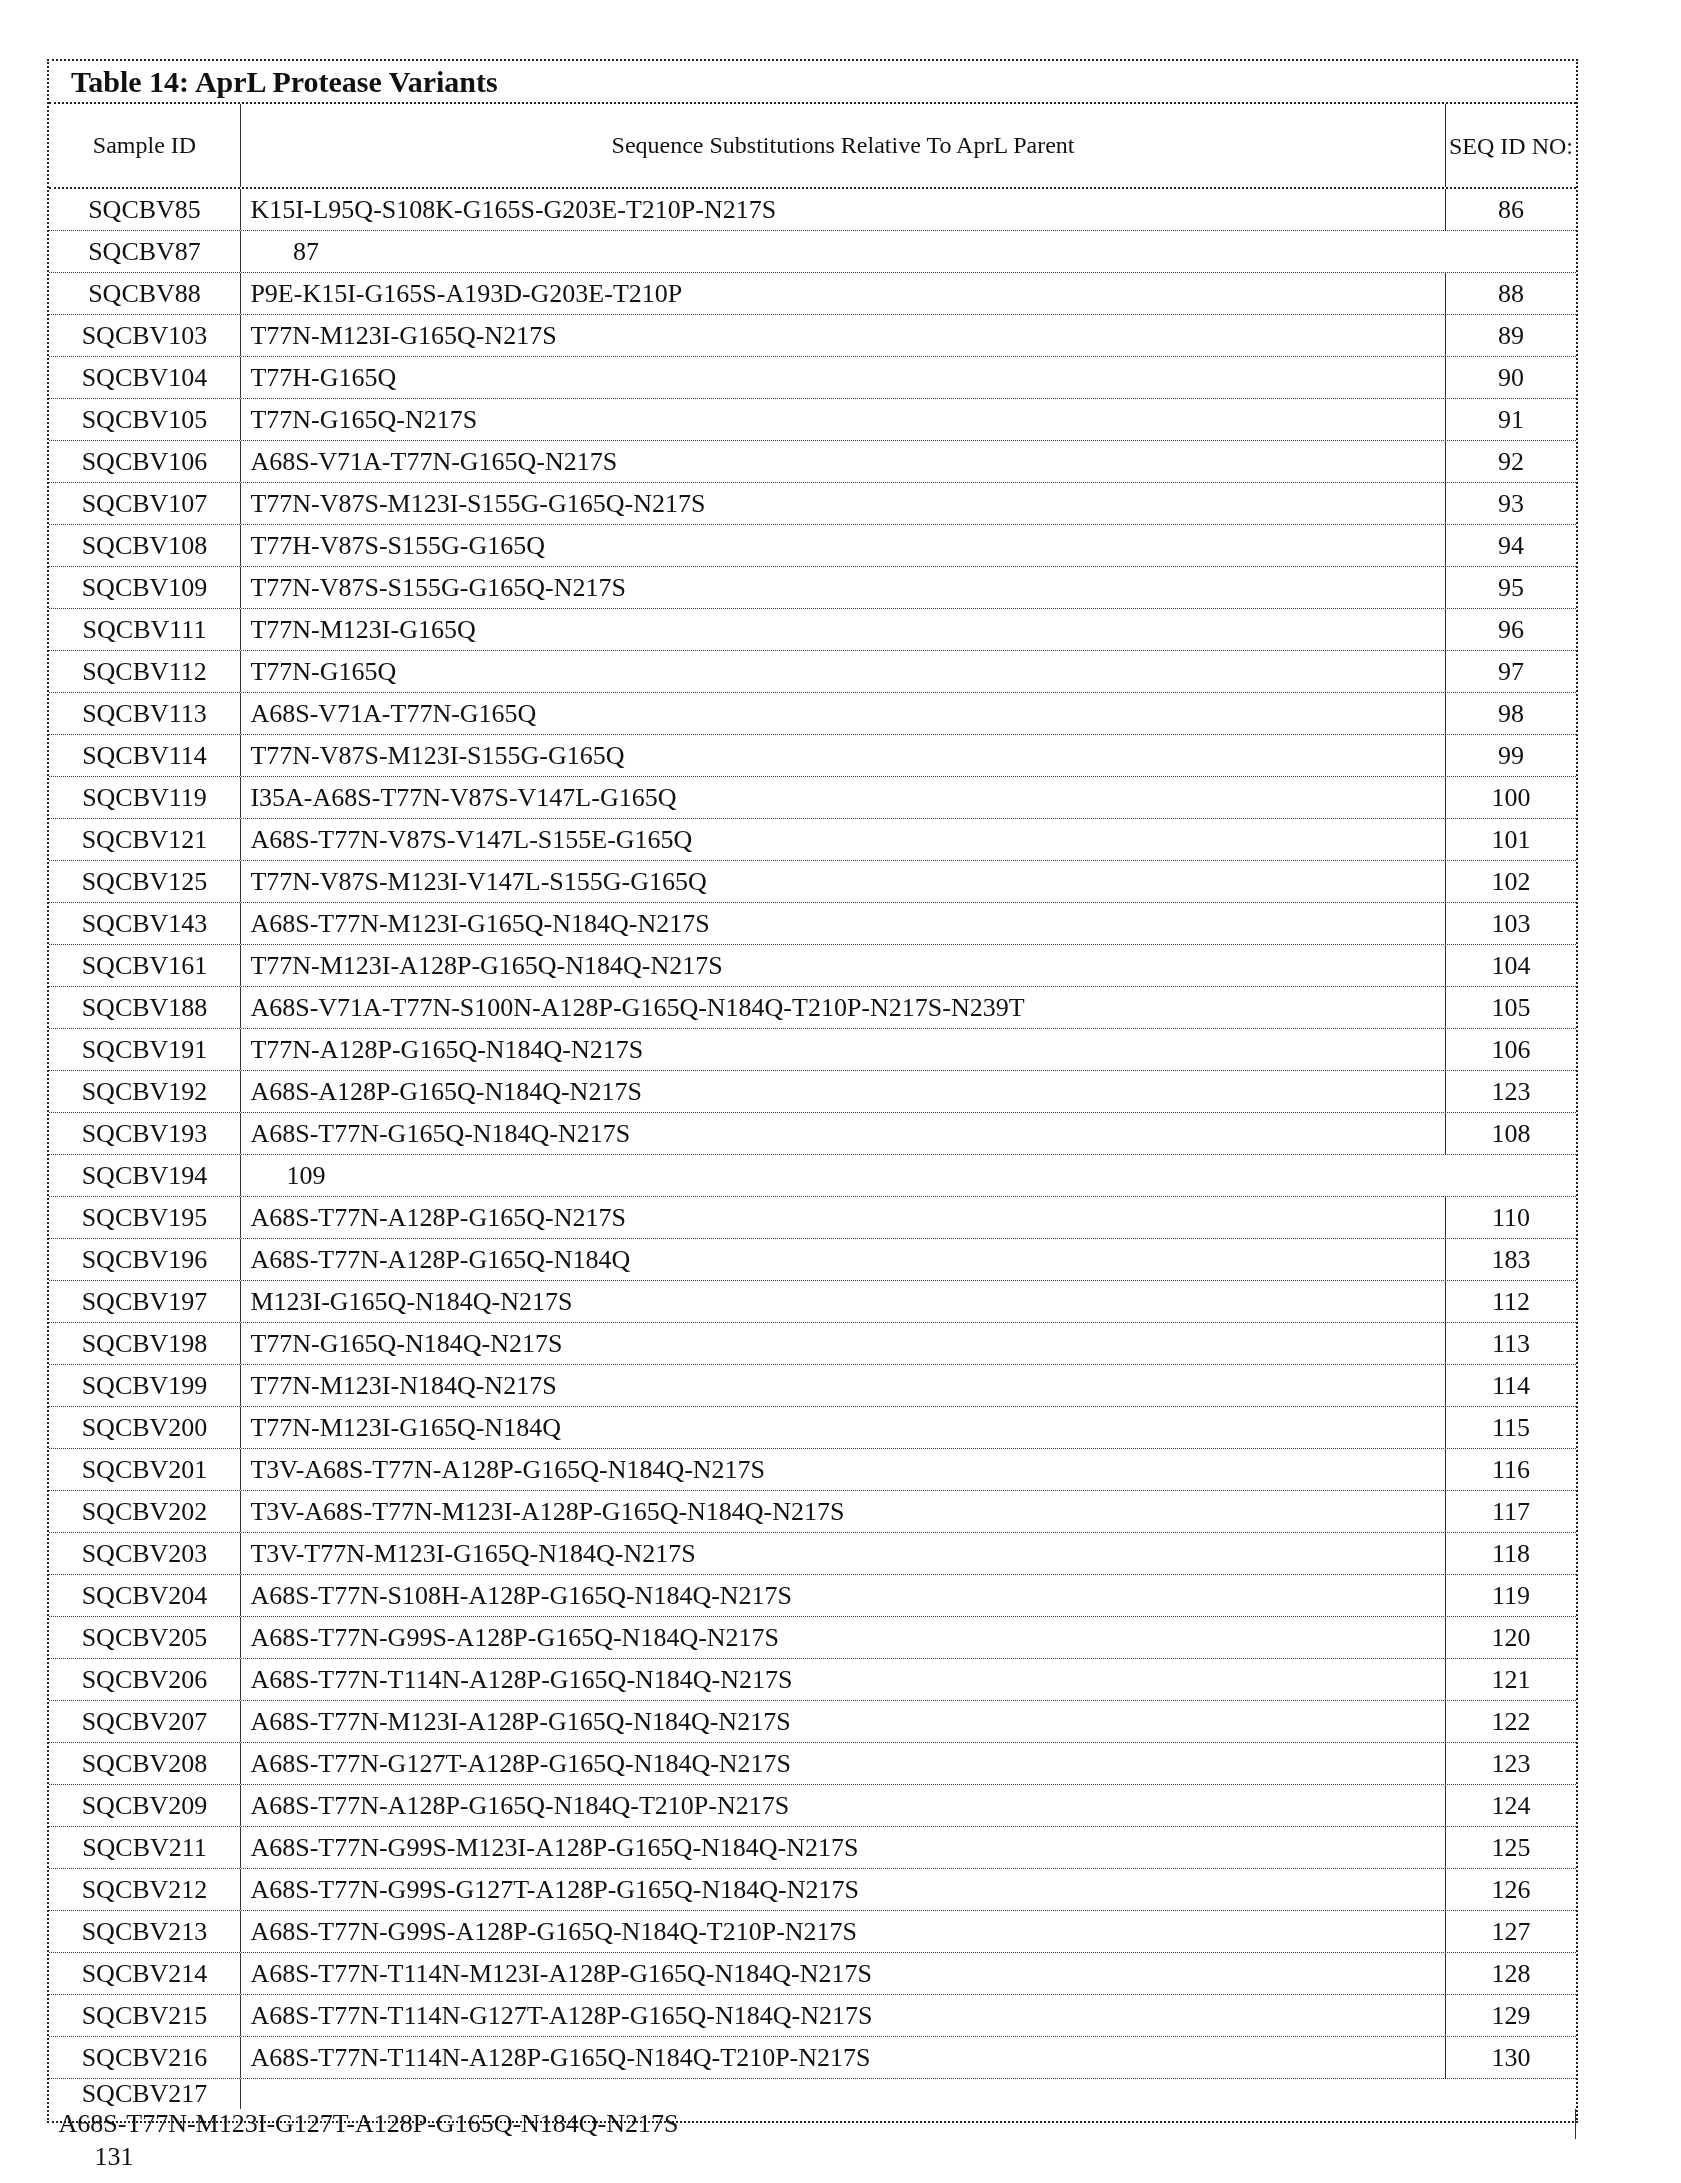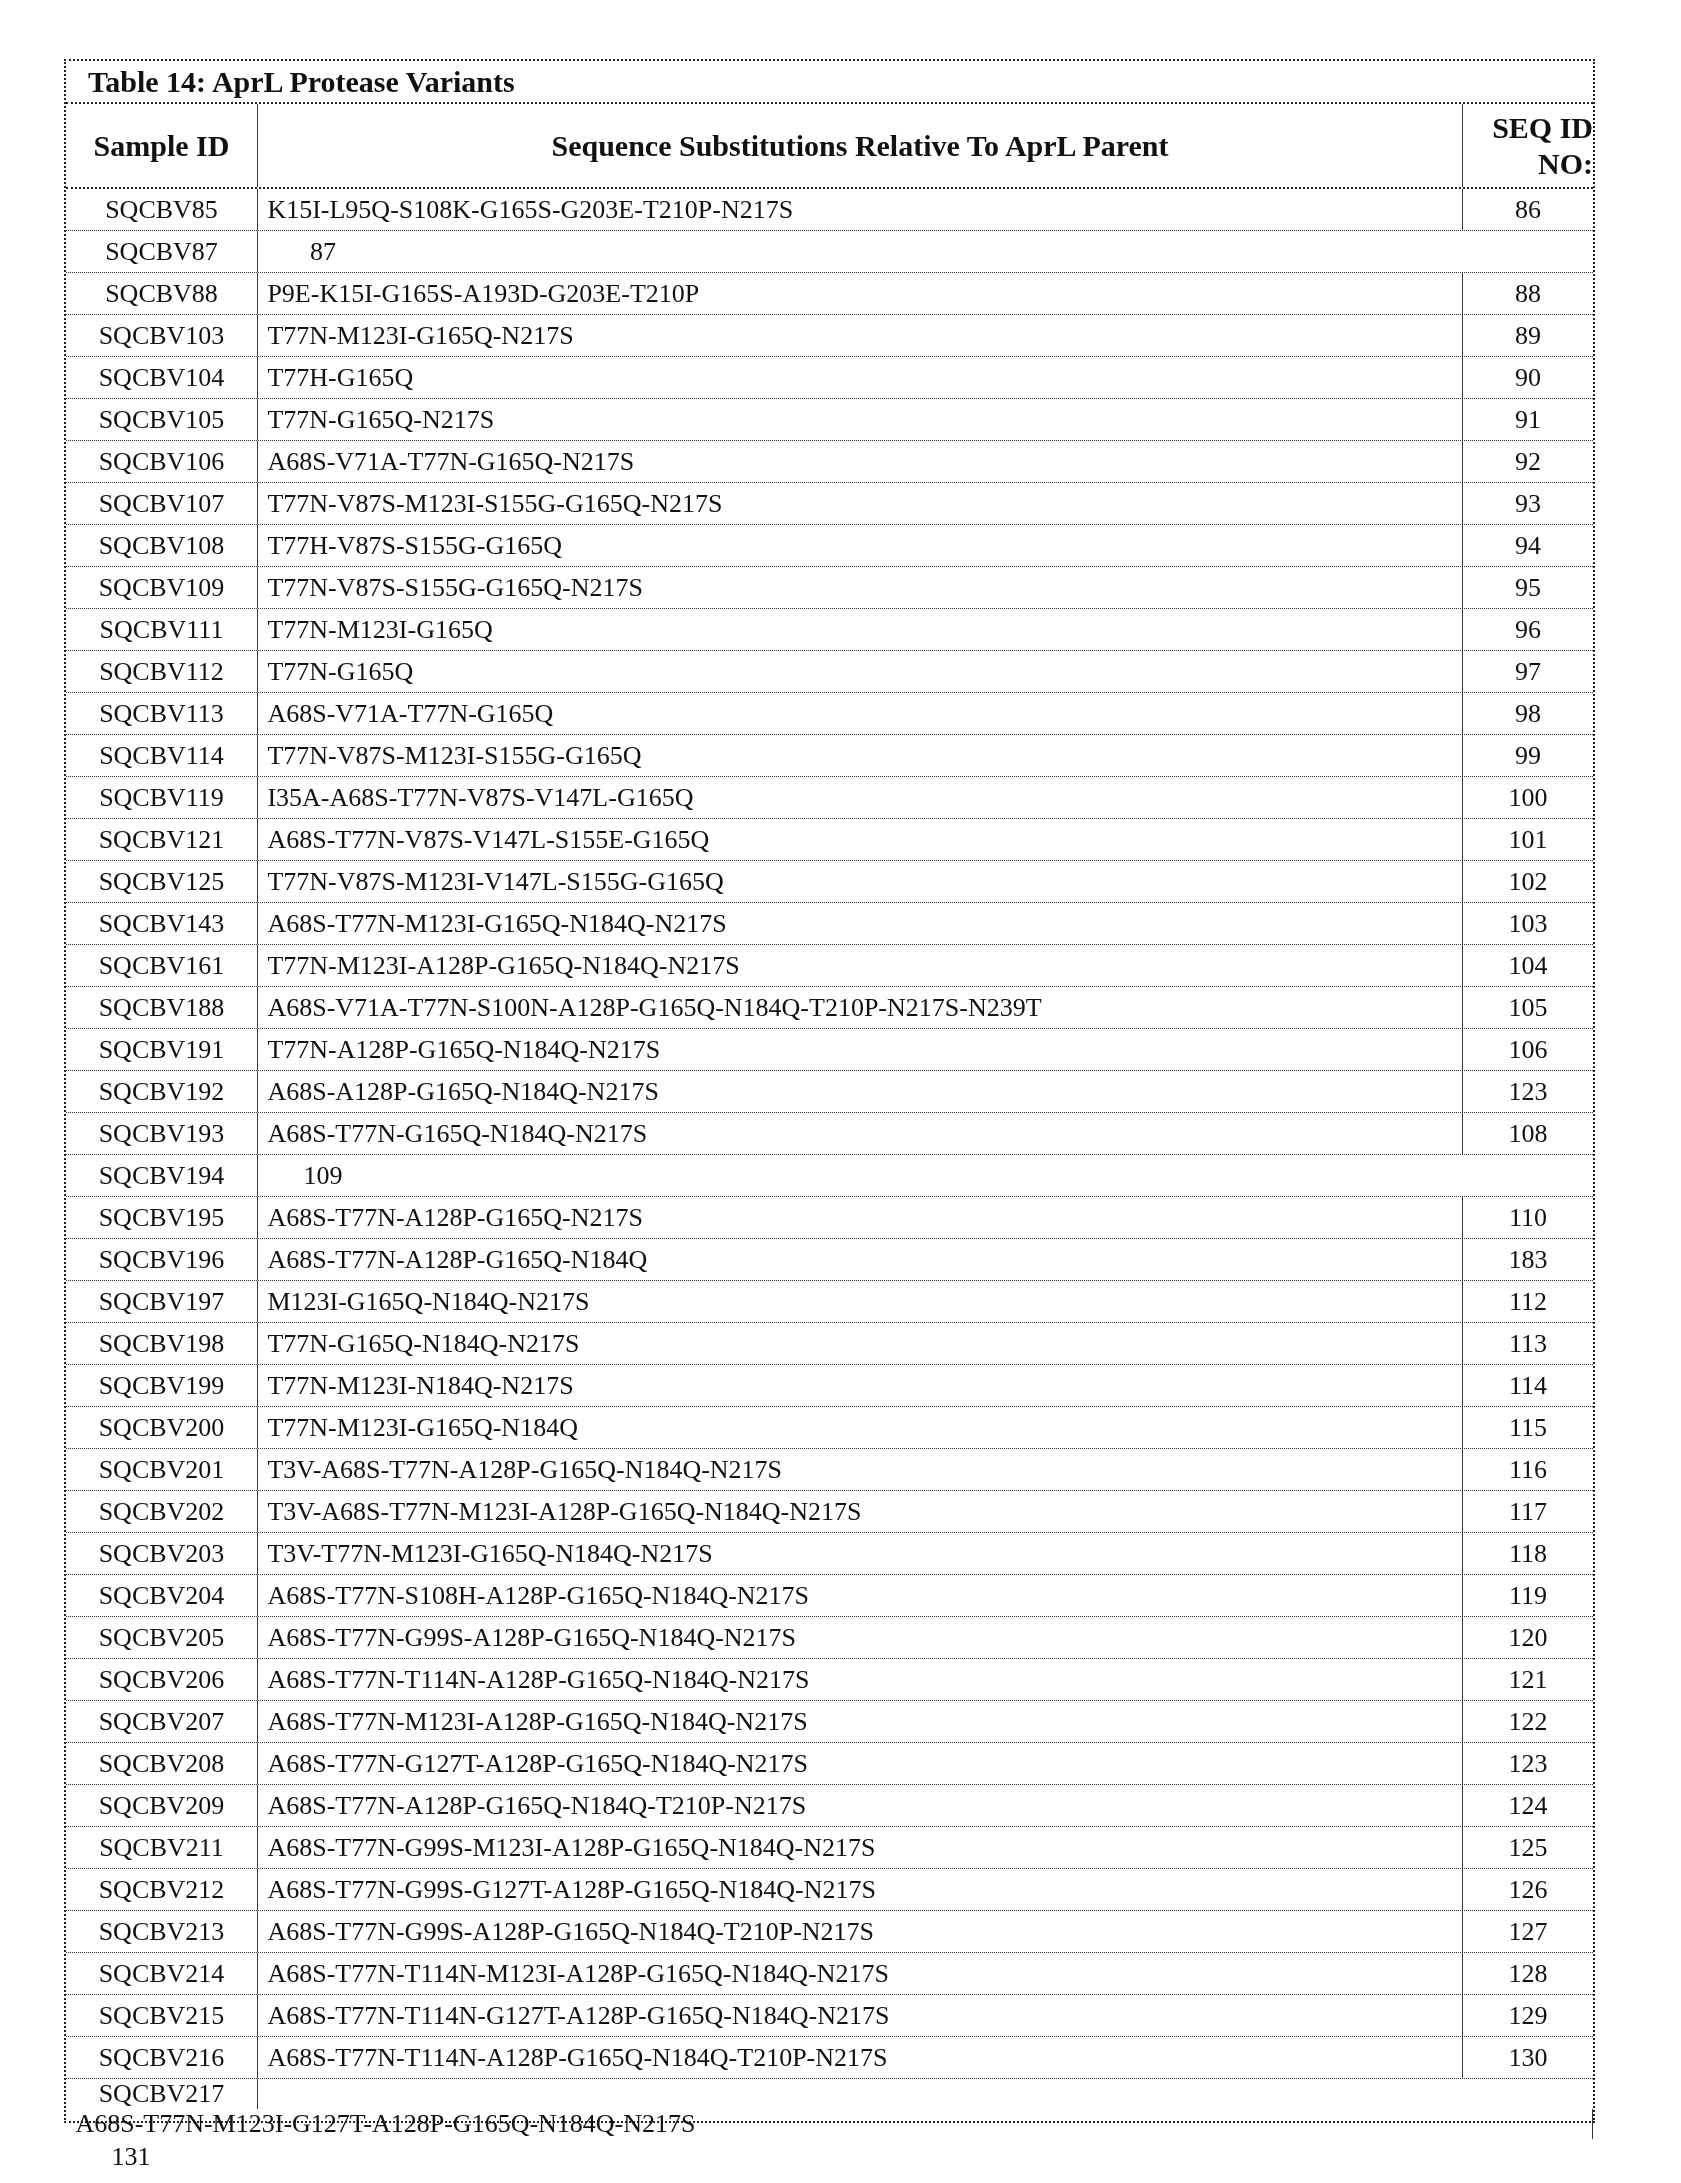--- a/index.html
+++ b/index.html
@@ -1,24 +1,24 @@
 <!DOCTYPE html>
 <html style="font-size:12.6px"><head>
 <meta charset="utf-8">
 <style>
   html, body { margin: 0; padding: 0; background: #ffffff; }
   body { width: 1682px; height: 2183px; position: relative; overflow: hidden;
          font-family: "Liberation Serif", "DejaVu Serif", serif; color: #111; }
-  .tbl { position: absolute; left: 64px; top: 59px; width: 1531px;
+  .tbl { position: absolute; left: 47px; top: 59px; width: 1531px;
          border: 2.4px dotted #222; box-sizing: border-box; }
   .title-row { height: 43px; border-bottom: 2.4px dotted #222; box-sizing: border-box;
                display: flex; align-items: center; padding-left: 22px;
                font-weight: bold; font-size: 30px; }
   .hdr, .row { display: flex; box-sizing: border-box; }
-  .hdr { height: 85px; border-bottom: 2.4px dotted #222; font-weight: bold; font-size: 30px; }
+  .hdr { height: 85px; border-bottom: 2.4px dotted #222; font-weight: normal; font-size: 24px; }
   .row { height: 42px; border-bottom: 1.6px dotted #333; font-size: 26px; }
   .row:last-child { border-bottom: none; flex-direction: column; }
   .c1 { width: 192px; border-right: 1.6px solid #333; box-sizing: border-box;
         display: flex; align-items: center; justify-content: center; white-space: nowrap; }
   .c2 { flex: 1; border-right: 1.6px solid #333; box-sizing: border-box;
         display: flex; align-items: center; padding-left: 9.4px; white-space: nowrap; }
   .c3 { width: 130px; box-sizing: border-box; display: flex; align-items: center;
         justify-content: center; text-align: right; line-height: 36px; }
   .hdr .c2 { justify-content: center; padding-left: 0; }
 </style>

